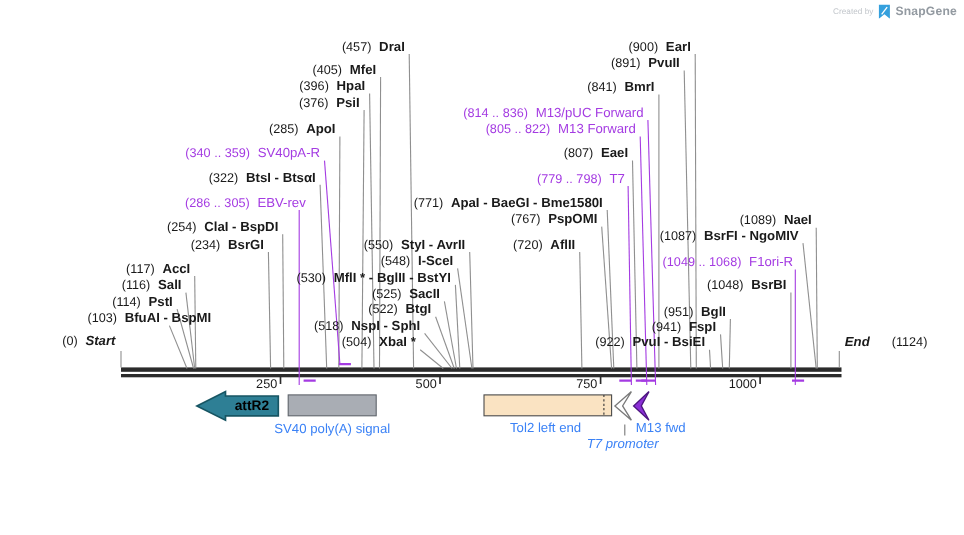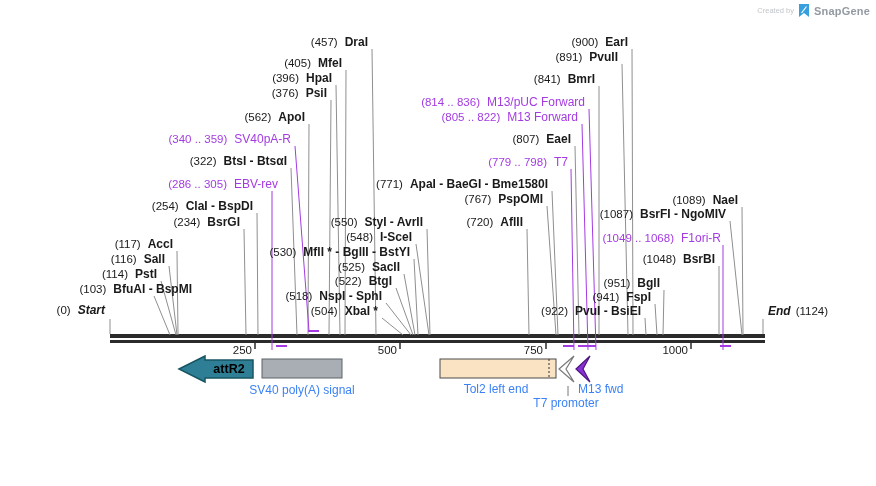--- a/index.html
+++ b/index.html
@@ -7,21 +7,21 @@
     position:relative;width:876px;height:443px;background:#ffffff;overflow:hidden;
     font-family:"Liberation Sans","DejaVu Sans",sans-serif;
   }
   #map-svg{position:absolute;left:0;top:0;}
   .lbl{position:absolute;white-space:nowrap;transform:translateY(-50%);font-size:12px;color:#1a1a1a;}
   .lbl .pos{font-size:11.5px;}
   .lbl .name{font-weight:bold;margin-left:7px;}
   .lbl.primer{color:#a43be2;}
   .lbl.primer .name{font-weight:normal;}
   .lbl.terminus .name{font-style:italic;font-weight:bold;}
-  .lbl.terminus .pos{margin-left:5px;font-size:11.5px;}
+  .lbl.terminus .pos{margin-left:20px;font-size:11.5px;}
   .ticklbl{position:absolute;font-size:11.5px;color:#1a1a1a;white-space:nowrap;}
   .featlbl{position:absolute;font-size:12px;color:#3b82f6;white-space:nowrap;transform:translate(-50%,-50%);}
   .featlbl.left-align{transform:translateY(-50%);}
   .featlbl.inside{color:#000000;font-weight:bold;font-size:12.5px;}
   #watermark{
     position:absolute;top:4px;right:6px;display:flex;align-items:center;gap:4px;
   }
   #watermark .createdby{font-size:7.5px;color:#c2c6cb;}
   #watermark .brand{font-size:11px;font-weight:600;color:#939aa1;letter-spacing:.2px;}
   #title-block{position:absolute;left:0;top:444px;width:876px;text-align:center;}
@@ -103,27 +103,27 @@
       <polygon points="576,369 590,356 583,369 590,382" fill="#8b2fd6" stroke="#4d1680" stroke-width="1.2"></polygon>
     </svg>
   <div id="labels">
       <div class="ticklbl" style="right: 624px; top: 344px;">250</div>
       <div class="ticklbl" style="right: 479px; top: 344px;">500</div>
       <div class="ticklbl" style="right: 333px; top: 344px;">750</div>
       <div class="ticklbl" style="right: 188px; top: 344px;">1000</div>
       <div class="featlbl inside" style="left: 229px; top: 369px;">attR2</div>
       <div class="featlbl" style="left: 302px; top: 390px;">SV40 poly(A) signal</div>
       <div class="featlbl" style="left: 496px; top: 389px;">Tol2 left end</div>
-      <div class="featlbl" style="left: 566px; top: 403px;">T7 promoter</div>
+      <div class="featlbl" style="left: 566px; top: 403px; font-style: italic;">T7 promoter</div>
       <div class="featlbl left-align" style="left: 578px; top: 389px;">M13 fwd</div>
       <div class="lbl" style="right: 508px; top: 42px;"><span class="pos">(457)</span><span class="name">DraI</span></div>
       <div class="lbl" style="right: 534px; top: 63px;"><span class="pos">(405)</span><span class="name">MfeI</span></div>
       <div class="lbl" style="right: 544px; top: 78px;"><span class="pos">(396)</span><span class="name">HpaI</span></div>
       <div class="lbl" style="right: 549px; top: 93px;"><span class="pos">(376)</span><span class="name">PsiI</span></div>
-      <div class="lbl" style="right: 571px; top: 117px;"><span class="pos">(562)</span><span class="name">ApoI</span></div>
+      <div class="lbl" style="right: 571px; top: 117px;"><span class="pos">(285)</span><span class="name">ApoI</span></div>
       <div class="lbl primer" style="right: 585px; top: 139px;"><span class="pos">(340 .. 359)</span><span class="name">SV40pA-R</span></div>
       <div class="lbl" style="right: 589px; top: 161px;"><span class="pos">(322)</span><span class="name">BtsI - Btsα​I</span></div>
       <div class="lbl primer" style="right: 598px; top: 184px;"><span class="pos">(286 .. 305)</span><span class="name">EBV-rev</span></div>
       <div class="lbl" style="right: 623px; top: 206px;"><span class="pos">(254)</span><span class="name">ClaI - BspDI</span></div>
       <div class="lbl" style="right: 636px; top: 222px;"><span class="pos">(234)</span><span class="name">BsrGI</span></div>
       <div class="lbl" style="right: 703px; top: 244px;"><span class="pos">(117)</span><span class="name">AccI</span></div>
       <div class="lbl" style="right: 711px; top: 259px;"><span class="pos">(116)</span><span class="name">SalI</span></div>
       <div class="lbl" style="right: 719px; top: 274px;"><span class="pos">(114)</span><span class="name">PstI</span></div>
       <div class="lbl" style="right: 684px; top: 289px;"><span class="pos">(103)</span><span class="name">BfuAI - BspMI</span></div>
       <div class="lbl" style="right: 328px; top: 184px; text-align: right;"><span class="pos">(771)</span><span class="name">ApaI - BaeGI - Bme1580I</span></div>

